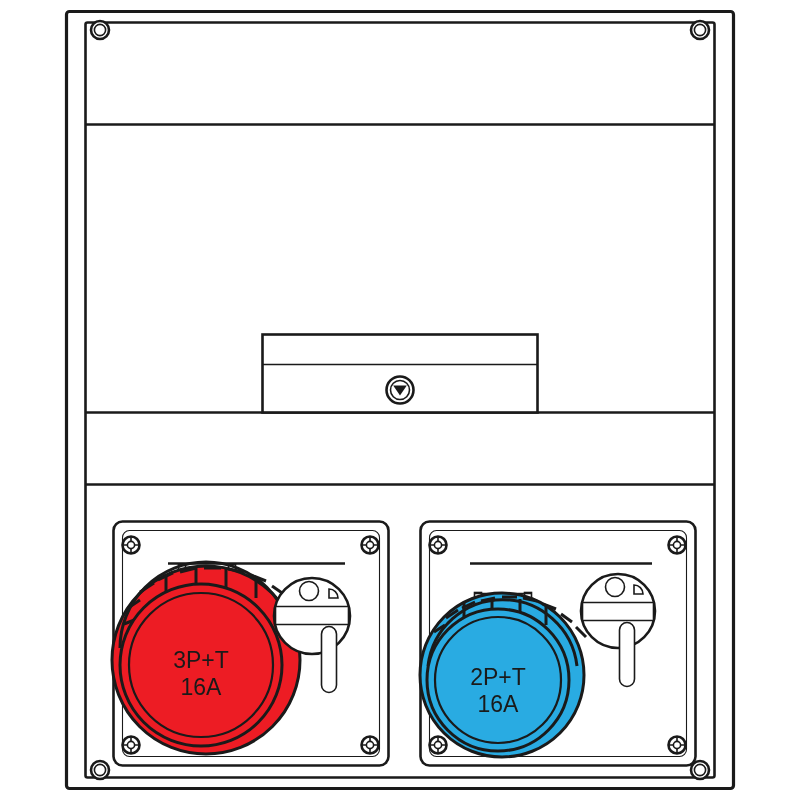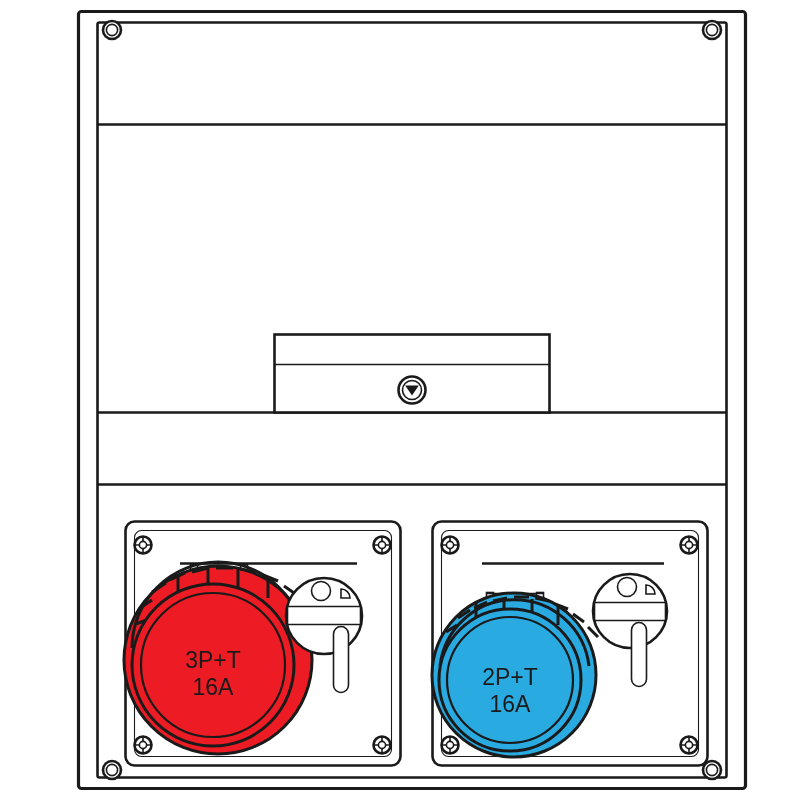--- a/index.html
+++ b/index.html
@@ -11,21 +11,20 @@
   body {
     width: 800px;
     height: 800px;
     font-family: "Liberation Sans", sans-serif;
     overflow: hidden;
   }
   #drawing-root {
     position: relative;
     width: 720px;
     height: 800px;
-    margin-left: 12px;
   }
   svg#panel-drawing {
     display: block;
     width: 800px;
     height: 800px;
   }
   .ln     { fill: none; stroke: #1a1a1a; }
   .ln-out { stroke-width: 3.2; }
   .ln-mid { stroke-width: 2.6; }
   .ln-thin{ stroke-width: 1.6; }

